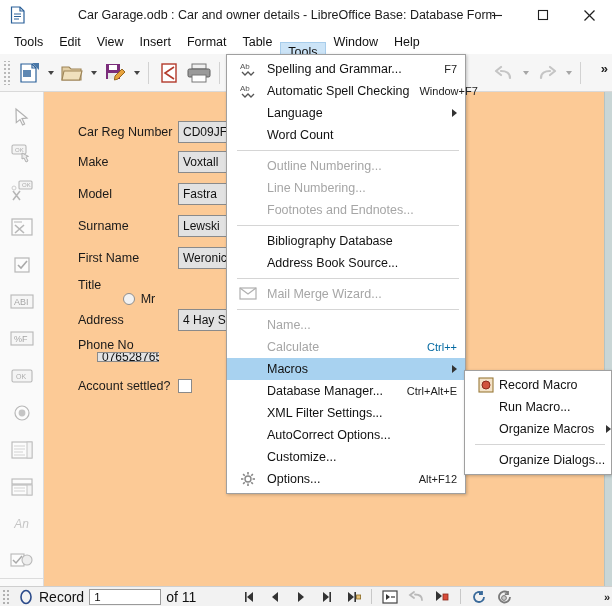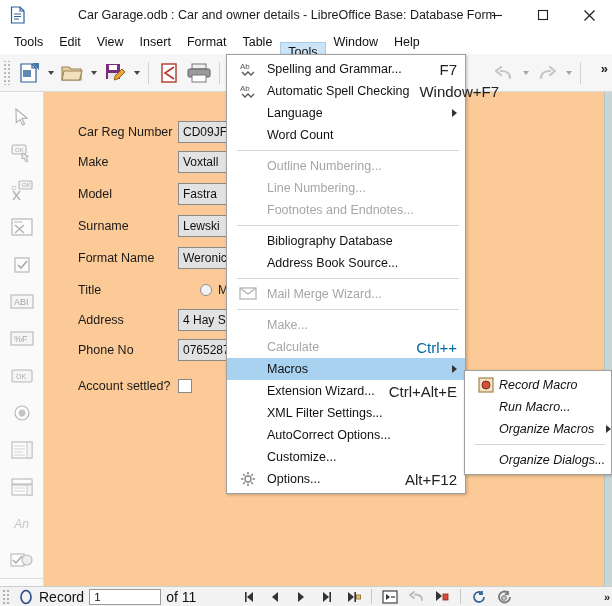--- a/index.html
+++ b/index.html
@@ -190,21 +190,21 @@
     position: relative;
     height: 22px;
     display: flex; align-items: center;
     padding-left: 40px; padding-right: 8px;
     font-size: 12.5px; color: #111;
   }
   .mi.disabled { color: #a6a6a6; }
   .mi.highlight { background: #a8d2f0; }
   .mi .mi-label { flex: 1 1 auto; white-space: nowrap; }
   .mi .mi-shortcut {
-    font-size: 15px; color: #222; margin-left: 10px; white-space: nowrap;
+    font-size: 11px; color: #222; margin-left: 10px; white-space: nowrap;
   }
   .mi.disabled .mi-shortcut { color: #0369a1; }
   .mi .mi-arrow {
     width: 0; height: 0; margin-left: 8px;
     border-top: 4px solid transparent;
     border-bottom: 4px solid transparent;
     border-left: 5px solid #333;
   }
   .mi-icon {
     position: absolute; left: 12px; top: 50%;
@@ -220,21 +220,21 @@
   
   .submenu {
     position: absolute; left: 464px; top: 370px;
     width: 148px;
     background: #ffffff;
     border: 1px solid #a0a0a0;
     box-shadow: 1px 1px 3px rgba(0,0,0,.22);
     padding: 3px 0;
     z-index: 50;
   }
-  .submenu .mi { padding-left: 34px; padding-right: 0; font-style: italic; }
+  .submenu .mi { padding-left: 34px; padding-right: 0; }
 
   
   .navbar {
     position: absolute; left: 0; bottom: 0;
     width: 612px; height: 20px;
     background: #f2f2f2;
     border-top: 1px solid #cfcfcf;
     display: flex; align-items: center;
     overflow: hidden;
   }
@@ -505,38 +505,38 @@
       <span class="field-label">Model</span>
       <span class="field-input">Fastra</span>
     </div>
 
     <div class="field-row" style="left:34px; top:122px;">
       <span class="field-label">Surname</span>
       <span class="field-input">Lewski</span>
     </div>
 
     <div class="field-row" style="left:34px; top:154px;">
-      <span class="field-label">Format Name</span>
+      <span class="field-label">First Name</span>
       <span class="field-input">Weronica</span>
     </div>
 
-    <div class="field-row" style="left:34px; top:186px;">
+    <div class="field-row" style="left:34px; top:186px;flex-direction:column;">
       <span class="field-label">Title</span>
       <span class="radio-wrap" style="margin-left:22px">
         <span class="radio-dot"></span>
         <span class="radio-label">Mr</span>
       </span>
     </div>
 
     <div class="field-row" style="left:34px; top:216px;">
       <span class="field-label">Address</span>
       <span class="field-input">4 Hay St</span>
     </div>
 
-    <div class="field-row" style="left:34px; top:246px;">
+    <div class="field-row" style="left:34px; top:246px;flex-direction:column;">
       <span class="field-label">Phone No</span>
       <span class="field-input">076528765</span>
     </div>
 
     <div class="field-row" style="left:34px; top:282px;">
       <span class="field-label">Account settled?</span>
       <span class="checkbox-box"></span>
     </div>
 
   </div>
@@ -593,32 +593,32 @@
         <span class="mi-icon">
           <svg width="18" height="14" viewBox="0 0 18 14">
             <rect x="1" y="1" width="16" height="11" fill="none" stroke="#b0b0b0" stroke-width="1.2"></rect>
             <path d="M1 1l8 6 8-6" fill="none" stroke="#b0b0b0" stroke-width="1.2"></path>
           </svg>
         </span>
         <span class="mi-label">Mail Merge Wizard...</span>
       </div>
       <div class="msep"></div>
       <div class="mi disabled">
-        <span class="mi-label">Make...</span>
+        <span class="mi-label">Name...</span>
       </div>
       <div class="mi disabled">
         <span class="mi-label">Calculate</span>
         <span class="mi-shortcut">Ctrl++</span>
       </div>
       <div class="mi highlight">
         <span class="mi-label">Macros</span>
         <span class="mi-arrow"></span>
       </div>
       <div class="mi">
-        <span class="mi-label">Extension Wizard...</span>
+        <span class="mi-label">Database Manager...</span>
         <span class="mi-shortcut">Ctrl+Alt+E</span>
       </div>
       <div class="mi">
         <span class="mi-label">XML Filter Settings...</span>
       </div>
       <div class="mi">
         <span class="mi-label">AutoCorrect Options...</span>
       </div>
       <div class="mi">
         <span class="mi-label">Customize...</span>

